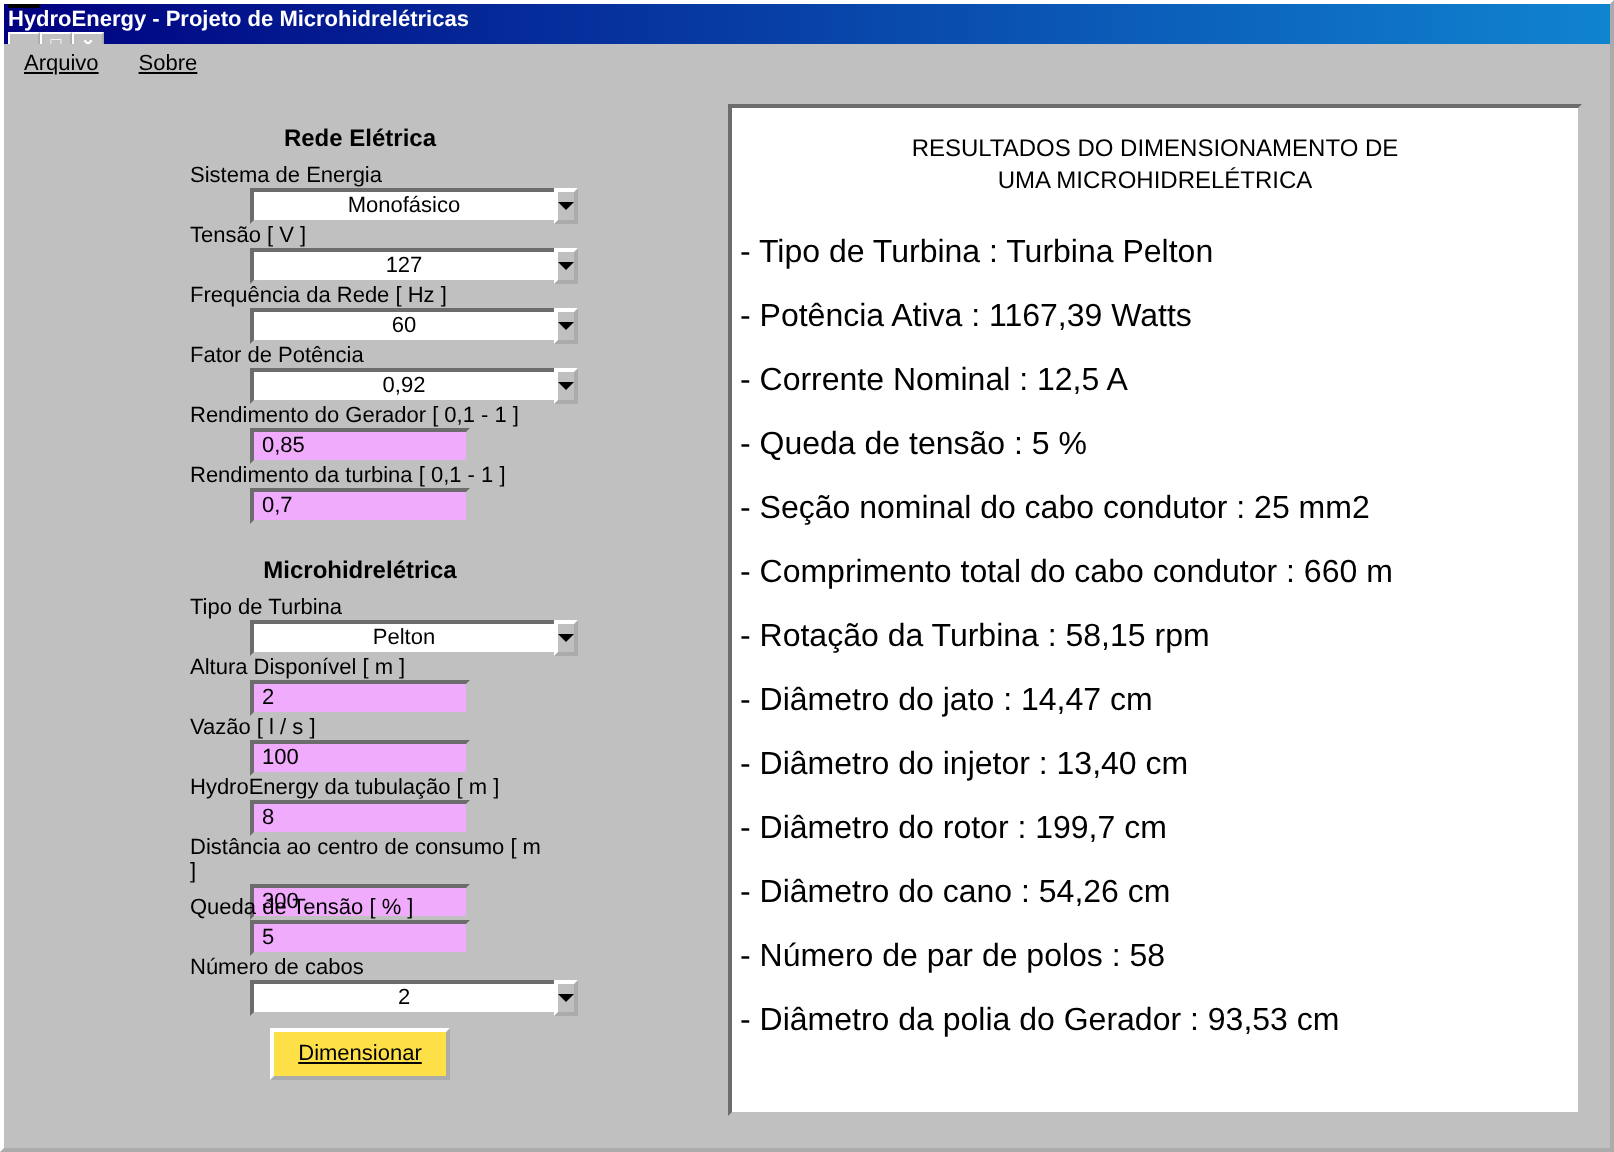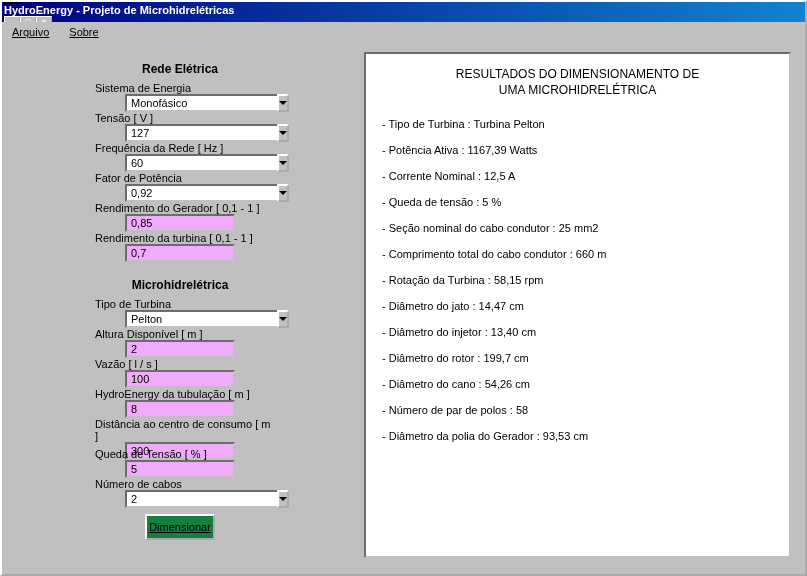--- a/index.html
+++ b/index.html
@@ -12,29 +12,29 @@
     .win-btn { width: 16px; height: 14px; background: #c0c0c0; border: 1px outset #fff; font-size: 9px; line-height: 10px; text-align: center; cursor: pointer; font-family: "Marlett", sans-serif; font-weight: bold; }
     .menubar { background: #c0c0c0; height: 20px; display: flex; align-items: center; padding: 0 4px; gap: 8px; }
     .menu-item { text-decoration: underline; cursor: pointer; padding: 2px 6px; }
     .content { flex: 1; display: flex; padding: 4px 8px 10px 8px; }
     .left-panel { width: 340px; display: flex; flex-direction: column; }
     .section-header { font-weight: bold; text-align: center; margin: 16px 0 6px 0; font-size: 12px; }
     .form-row { display: flex; align-items: center; height: 30px; flex-direction: column; }
     .form-label { width: 190px; text-align: left; padding-left: 10px; }
     .input-text { width: 110px; height: 20px; background: #f0abfc; border: 2px inset #c0c0c0; padding: 1px 4px; font-family: inherit; font-size: 11px; }
     .combo { display: flex; width: 110px; height: 20px; }
-    .combo-text { flex: 1; background: #fff; border: 2px inset #c0c0c0; border-right: none; padding: 1px 4px; font-family: inherit; font-size: 11px; }
+    .combo-text { flex: 1; background: #fff; border: 2px inset #c0c0c0; border-right: none; padding: 1px 4px; font-family: inherit; font-size: 11px; text-align: center; }
     .combo-btn { width: 16px; background: #c0c0c0; border: 2px outset #fff; display: flex; align-items: center; justify-content: center; cursor: pointer; }
     .combo-arrow { width: 0; height: 0; border-left: 4px solid transparent; border-right: 4px solid transparent; border-top: 4px solid #000; }
     .right-panel { flex: 1; padding: 6px 6px 6px 14px; }
-    .results-box { background: #fff; border: 2px inset #c0c0c0; height: 100%; padding: 12px 16px; display: flex; flex-direction: column; gap: 14px; overflow: hidden; }
+    .results-box { background: #fff; border: 2px inset #c0c0c0; height: 100%; padding: 12px 4px; display: flex; flex-direction: column; gap: 14px; overflow: hidden; }
     .results-title { text-align: center; font-size: 12px; line-height: 1.35; margin-bottom: 6px; }
-    .results-line { font-size: 11px; }
+    .results-line { font-size: 16px; }
     .button-row { text-align: center; margin-top: 6px; }
-    .action-btn { width: 70px; height: 26px; background: #15803d; border: 2px outset #fff; font-family: inherit; font-size: 11px; cursor: pointer; text-decoration: underline; }
+    .action-btn { width: 90px; height: 26px; background: #fde047; border: 2px outset #fff; font-family: inherit; font-size: 11px; cursor: pointer; text-decoration: underline; }
   </style>
 </head>
 <body>
 
 <div class="window">
   <div class="titlebar">
     <span class="titlebar-icon"></span>
     <span class="titlebar-text">HydroEnergy - Projeto de Microhidrelétricas</span>
     <div class="win-controls">
       <div class="win-btn">_</div>

